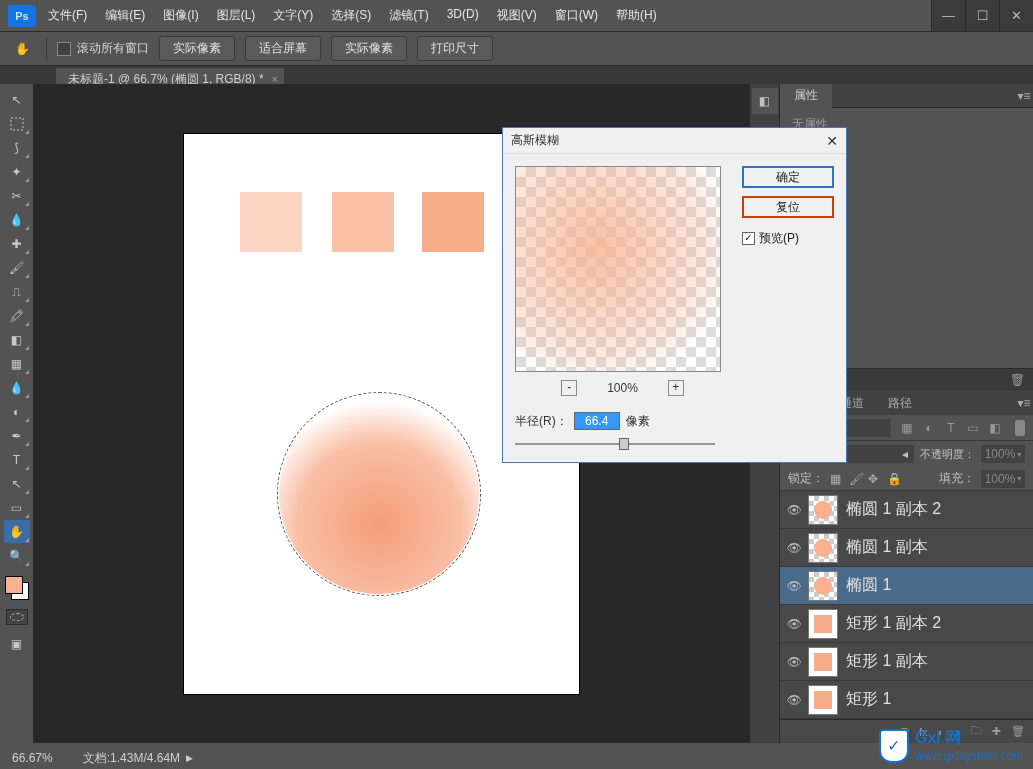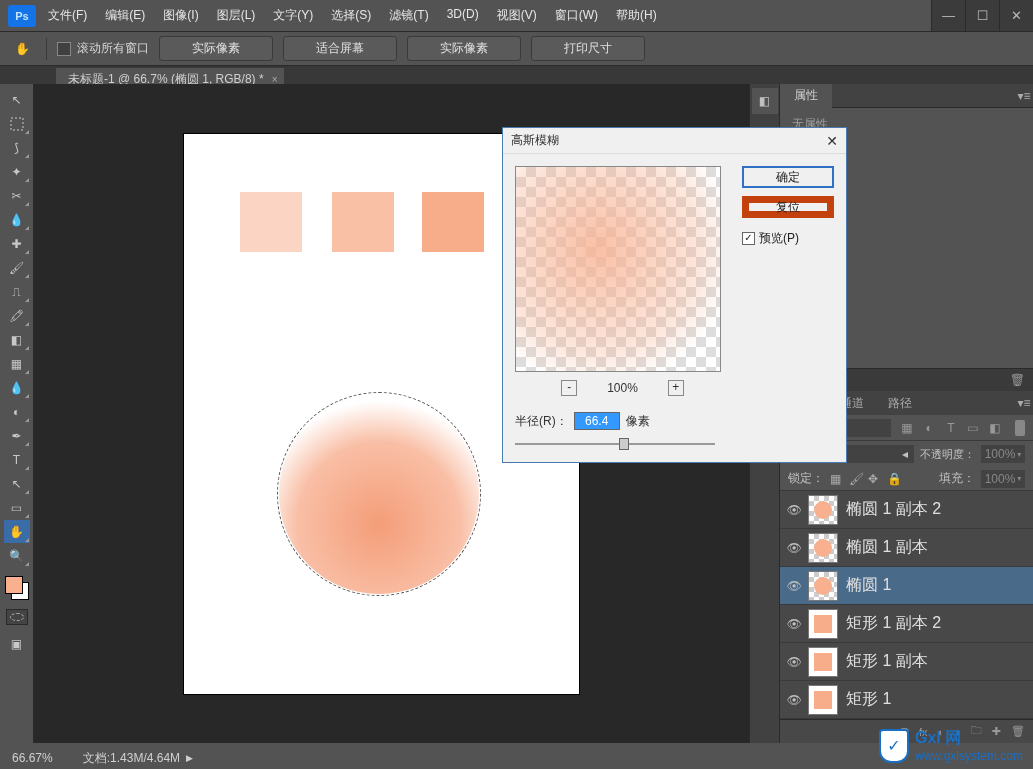--- a/index.html
+++ b/index.html
@@ -11,21 +11,21 @@
 .menu { display: flex; gap: 2px; color: #e6e6e6; }
 .menu-item { padding: 4px 8px; cursor: default; font-size: 12px; }
 .window-controls { margin-left: auto; display: flex; background: #3b3b3b; align-self: stretch; align-items: stretch; }
 .window-btn { width: 34px; color: #bbb; display: flex; align-items: center; justify-content: center; font-size: 13px; border-left: 1px solid #2a2a2a;}
 
 
 .optionsbar { height: 34px; background: #535353; display: flex; align-items: center; padding: 0 10px; gap: 10px; border-bottom: 1px solid #2a2a2a; }
 .tool-indicator { width: 26px; height: 22px; color: #c8c8c8; display: flex; align-items: center; justify-content: center; }
 .checkbox-label { color: #d6d6d6; display: flex; align-items: center; gap: 6px; }
 .checkbox { width: 14px; height: 14px; border: 1px solid #888; background: #404040; }
-.opt-btn { background: #5a5a5a; color: #e0e0e0; border: 1px solid #3a3a3a; border-radius: 3px; padding: 3px 32px; font-size: 12px; }
+.opt-btn { background: #5a5a5a; color: #e0e0e0; border: 1px solid #3a3a3a; border-radius: 3px; padding: 3px 13px; font-size: 12px; }
 
 
 .tabbar { height: 24px; background: #383838; display: flex; align-items: flex-end; padding-left: 56px; }
 .doc-tab { background: #535353; height: 22px; padding: 0 20px 0 12px; color: #d0d0d0; display: flex; align-items: center; font-size: 11px; position: relative; }
 .doc-tab .close { position: absolute; right: 6px; font-size: 10px; color: #aaa; }
 
 
 .main { position: absolute; top: 84px; bottom: 26px; left: 0; right: 0; display: flex; background: #282828; }
 
 
@@ -103,21 +103,21 @@
 .preview-box { width: 206px; height: 206px; background: repeating-conic-gradient(#ddd 0 25%, #fff 0 50%) 0 0/20px 20px; border: 1px solid #888; position: relative;}
 .preview-blur { position: absolute; inset: 0; background: radial-gradient(circle at 40% 40%, rgba(248,176,143,0.8) 0%, rgba(248,176,143,0.3) 60%, transparent 80%); }
 .zoom-row { display: flex; align-items: center; justify-content: center; gap: 30px; margin-top: 8px; color: #333;}
 .zoom-btn { width: 16px; height: 16px; border: 1px solid #888; text-align: center; line-height: 12px;}
 .radius-row { margin-top: 16px; display: flex; align-items: center; gap: 6px; color: #333;}
 .radius-input { width: 46px; height: 18px; background: #3399ff; color: #fff; text-align: center; border: 1px solid #666; padding: 1px;}
 .slider-row { margin-top: 8px; width: 200px; position: relative; height: 12px;}
 .slider-track { position:absolute; top: 5px; left: 0; right: 0; height: 2px; background: #999;}
 .slider-thumb { position:absolute; left: 52%; top:0; width: 10px; height: 12px; background: #ccc; border: 1px solid #666;}
 .dialog-right { width: 92px; display: flex; flex-direction: column; gap: 8px; }
-.dlg-btn { height: 22px; border: 7px solid #c2410c; background: #f0f0f0; color: #222; display:flex;align-items:center;justify-content:center;}
+.dlg-btn { height: 22px; border: 2px solid #c2410c; background: #f0f0f0; color: #222; display:flex;align-items:center;justify-content:center;}
 .dlg-btn.primary { border: 2px solid #2f72c4;}
 .dlg-check { display: flex; align-items: center; gap: 4px; color: #222; margin-top: 4px;}
 .dlg-check-box { width: 13px; height: 13px; border: 1px solid #666; background: #fff; text-align: center; line-height: 10px; font-size: 10px;}
 
 
 .statusbar { position: absolute; bottom: 0; left: 0; right: 256px; height: 22px; background: #535353; display: flex; align-items: center; padding: 0 12px; gap: 30px; color: #d0d0d0;}
 .status-item { display: flex; align-items: center; gap: 6px;}
 .status-arrow { font-size: 9px;}
 
 

